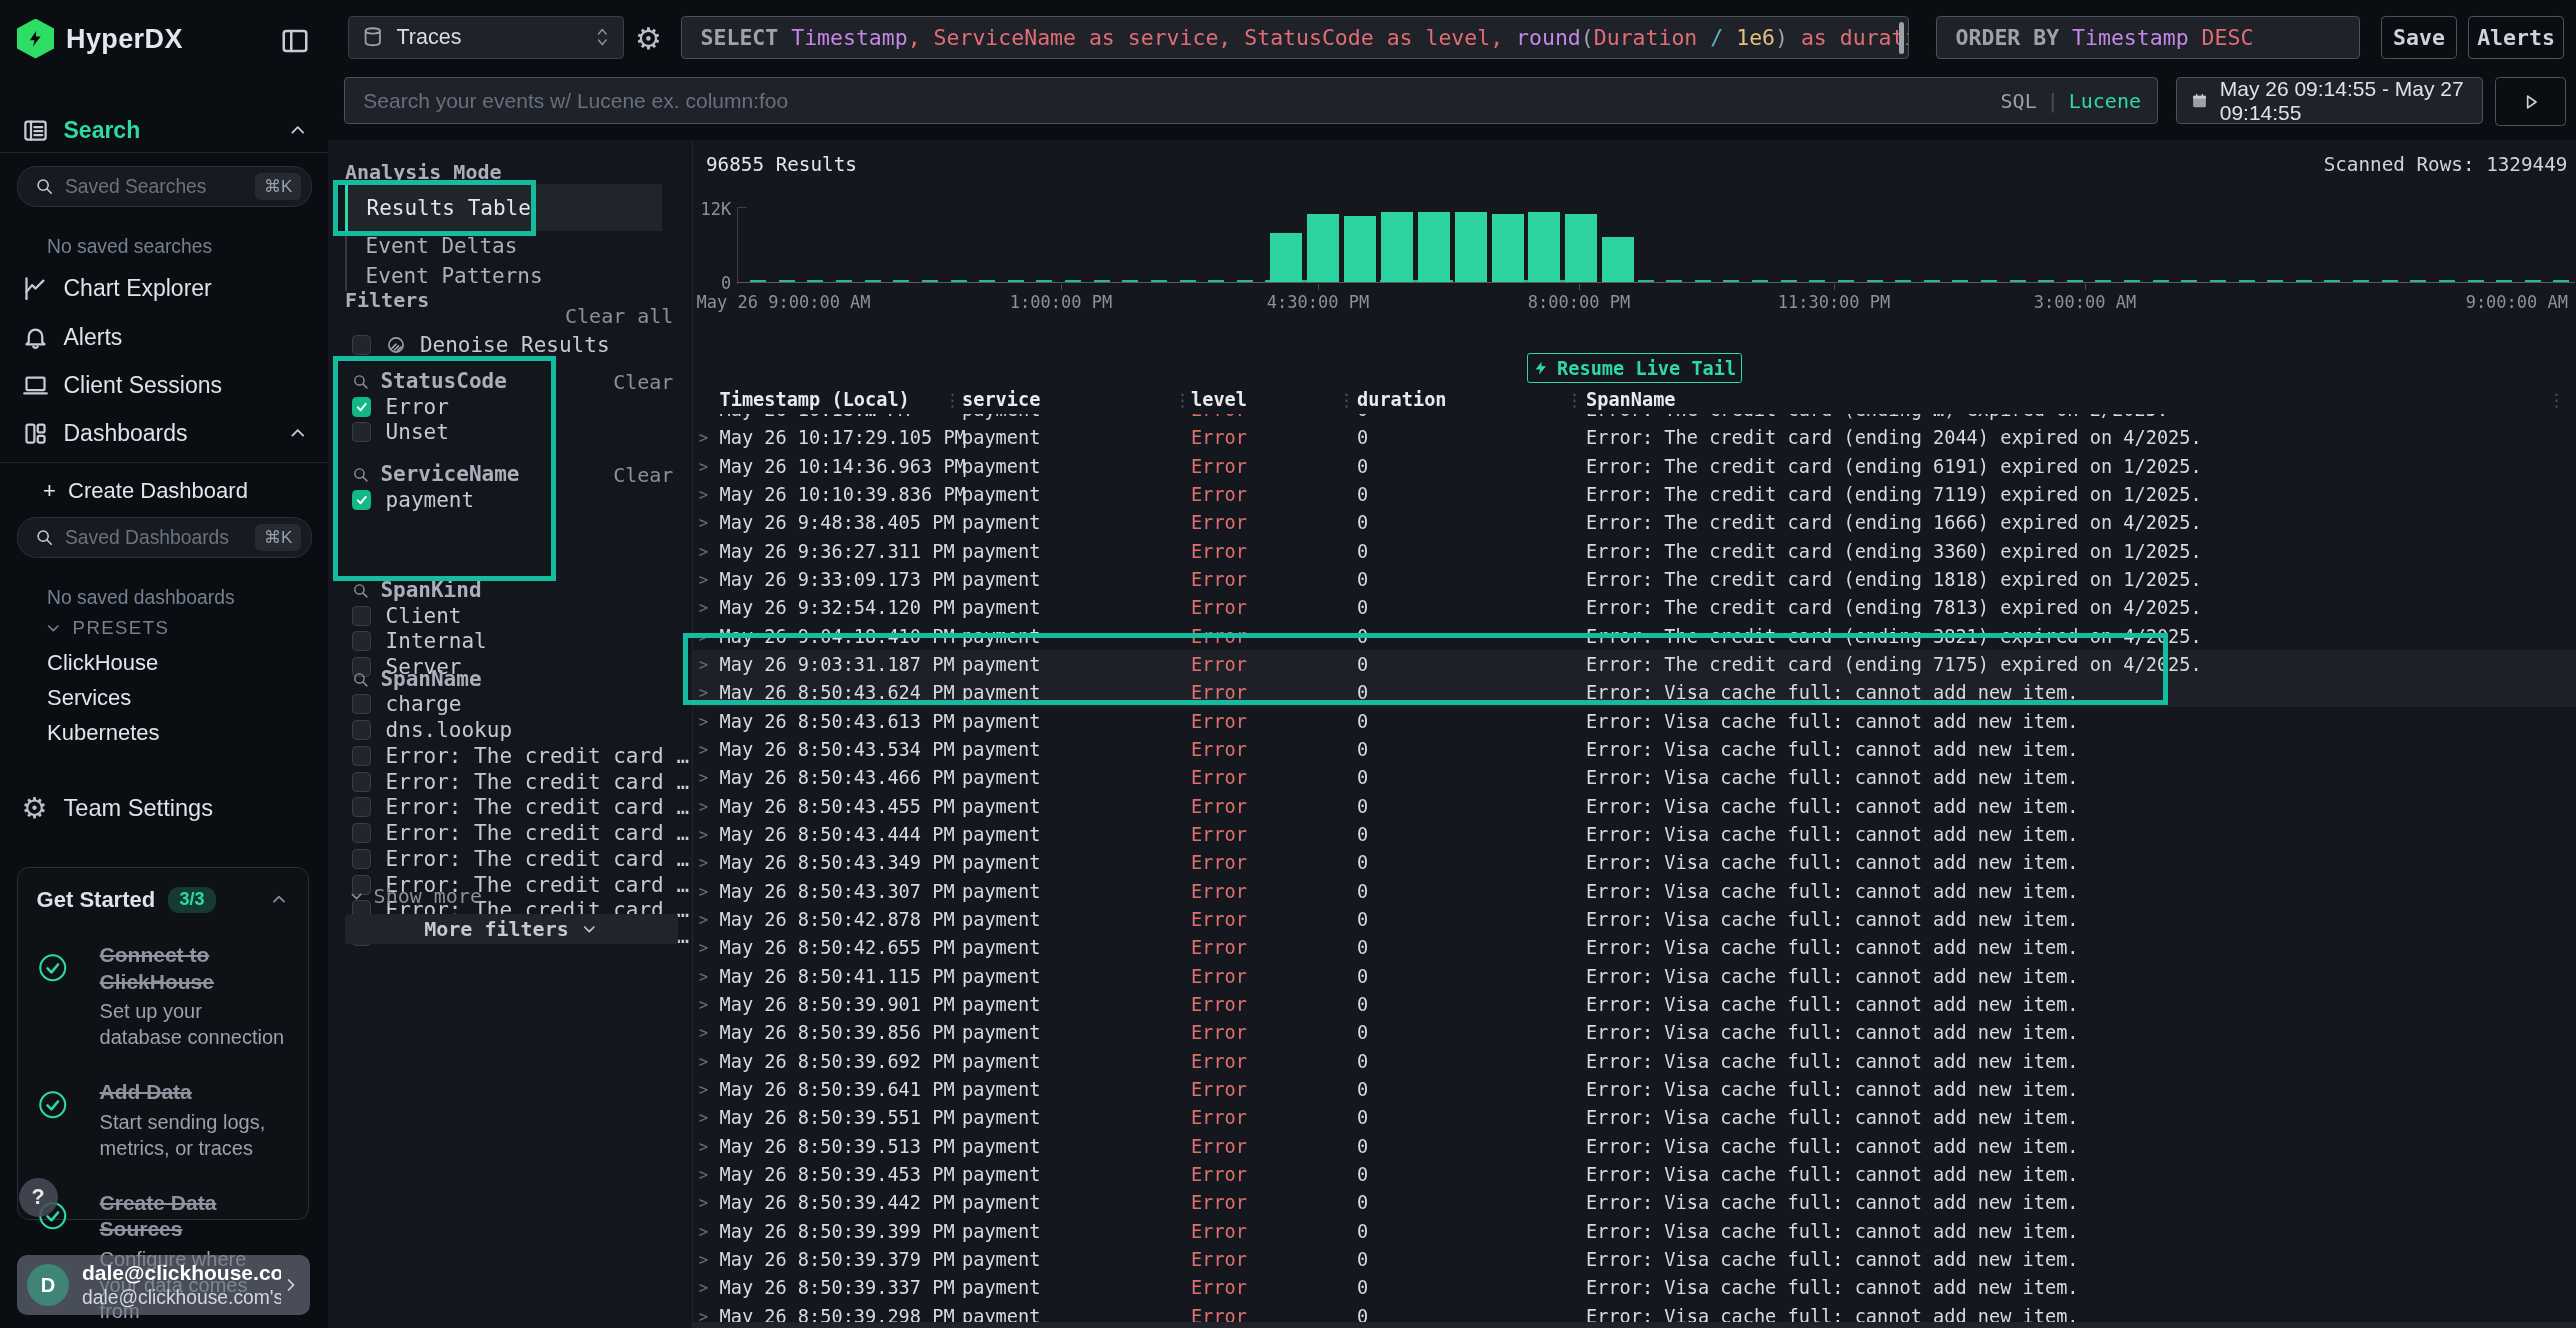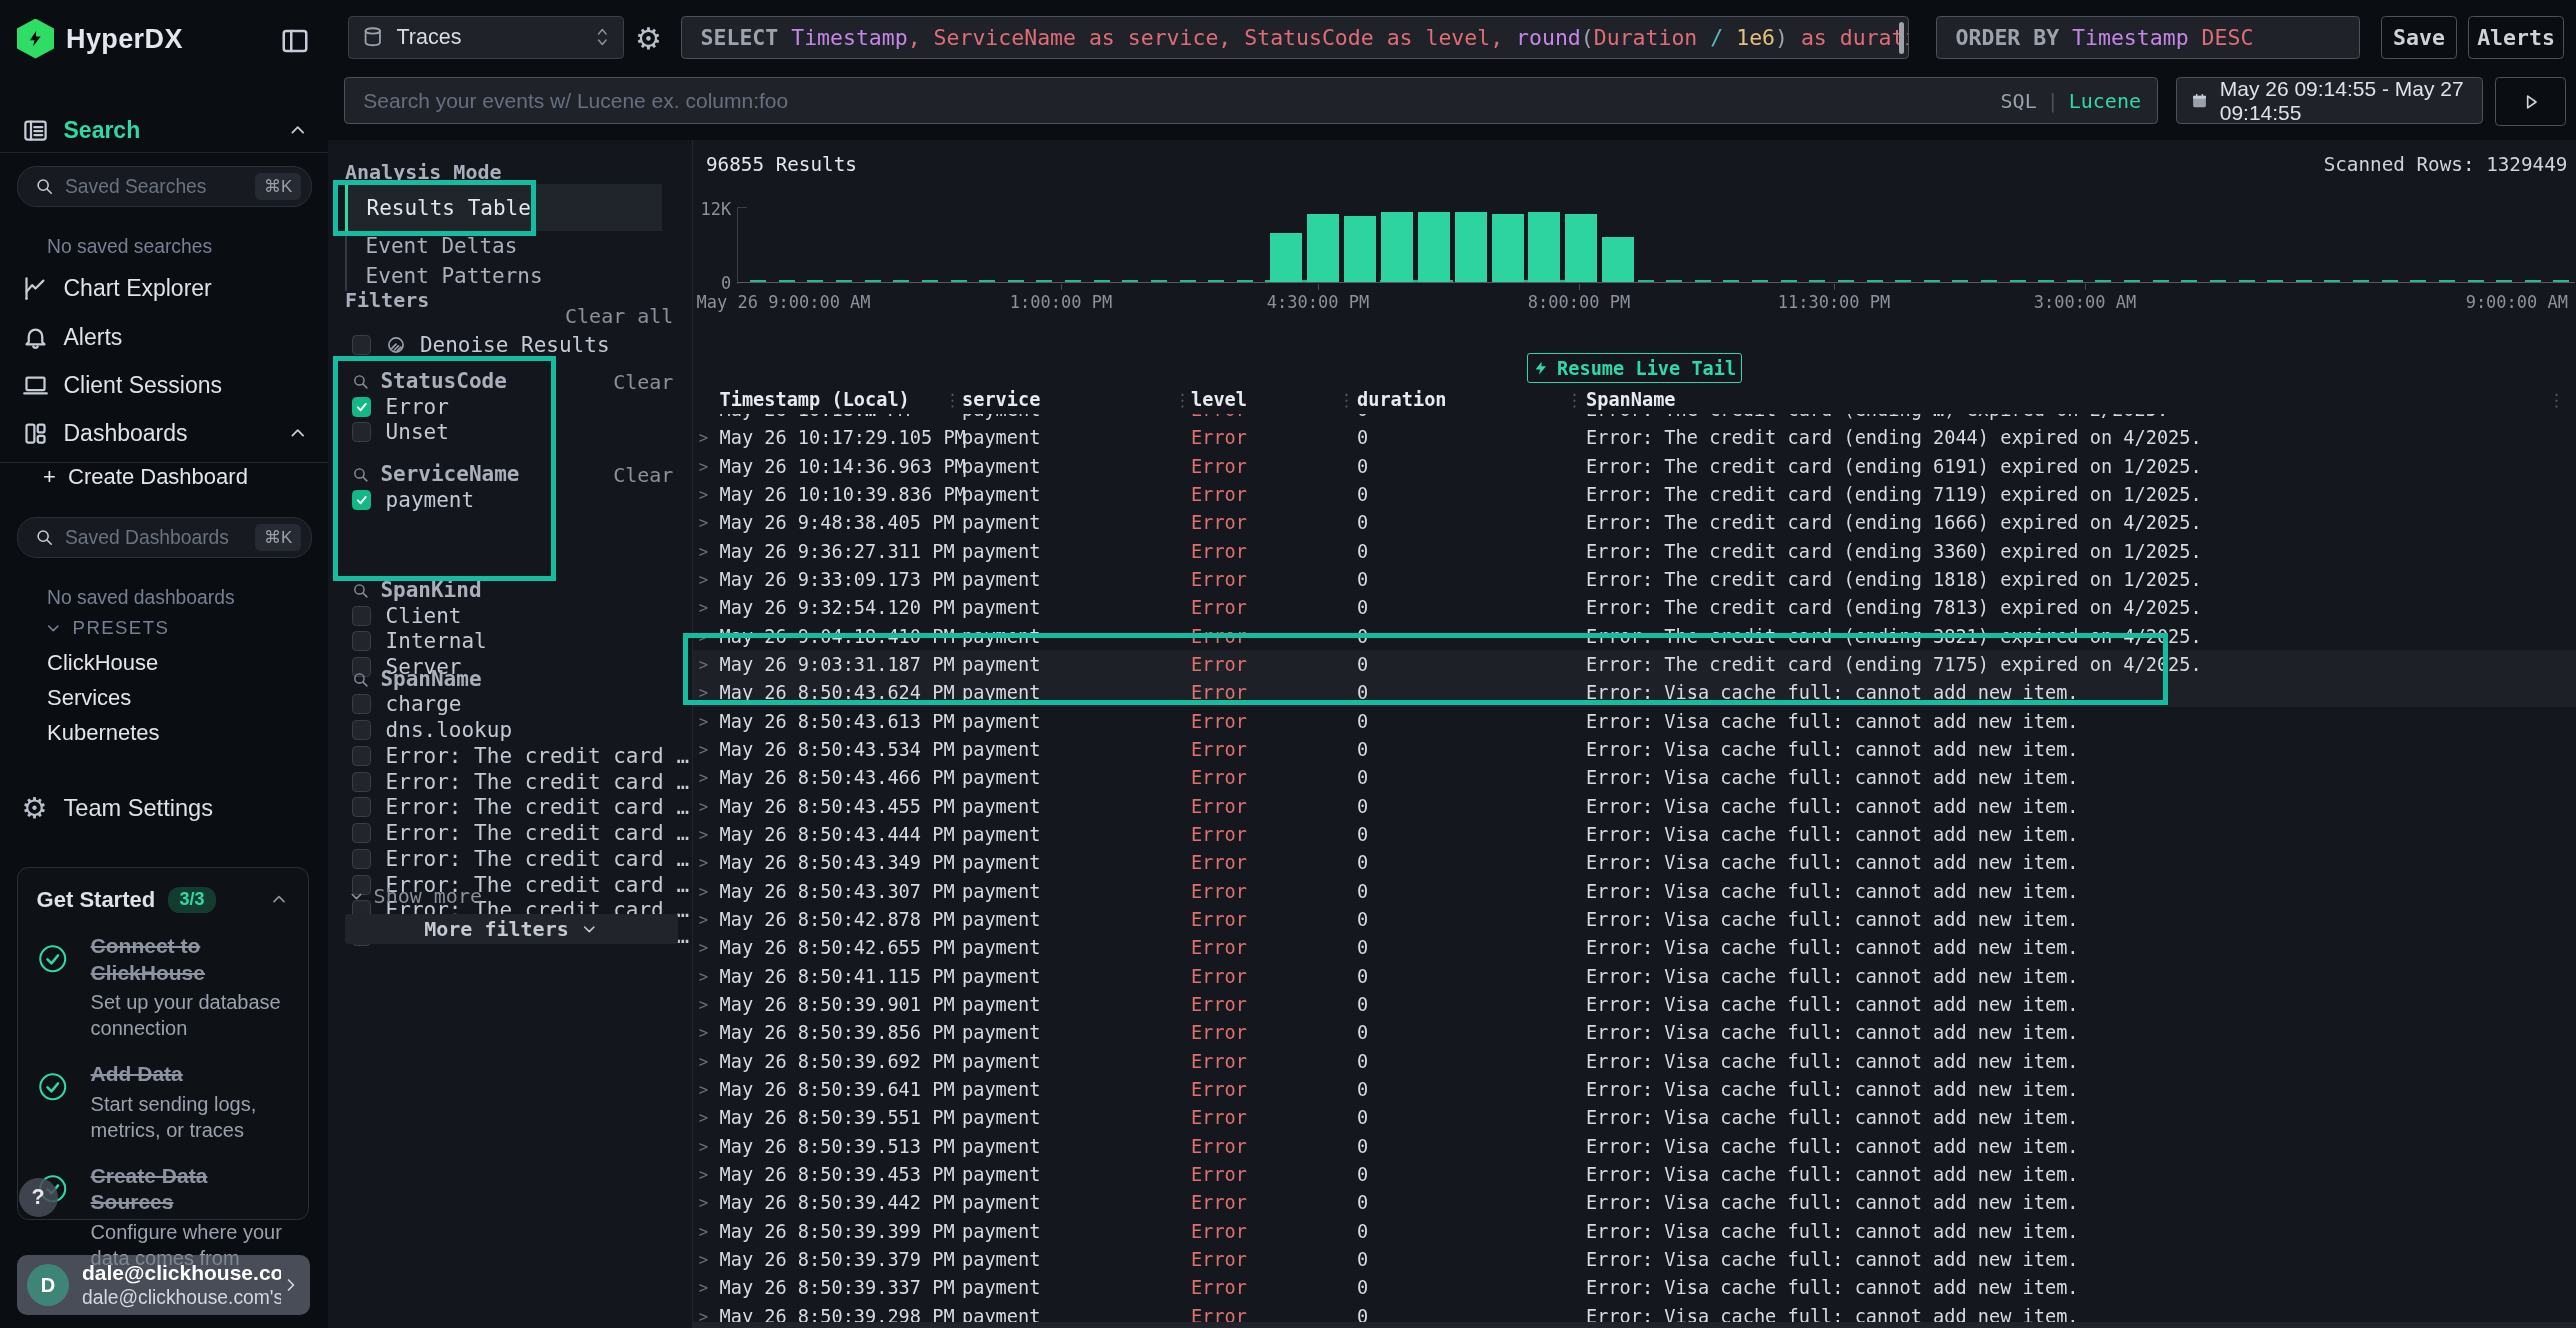--- a/index.html
+++ b/index.html
@@ -27,21 +27,21 @@
   .pill svg{margin-left:17px;}
   .smuted{position:absolute;left:47px;font-size:19.3px;color:#768093;}
   .slink{position:absolute;left:47px;font-size:22px;color:#e3e6ec;cursor:pointer;}
   .presets-row{position:absolute;left:44px;display:flex;align-items:center;gap:10px;color:#768093;cursor:pointer;}
   .presets-row .plab{font-size:18.6px;letter-spacing:1.4px;}
   .gs-card{position:absolute;left:17px;top:867px;width:292px;height:353px;border:0.7px solid #2b2f37;border-radius:11.4px;background:#0e1116;box-sizing:border-box;padding:18.6px;}
   .gs-head{display:flex;align-items:center;gap:13px;}
   .gs-title{font-size:22px;font-weight:bold;color:#dfe3e9;}
   .gs-badge{background:#143b2f;color:#2fd9a5;font-weight:bold;font-size:18px;border-radius:11.4px;padding:2.9px 11.4px;}
   .gs-chev{margin-left:auto;}
-  .gs-item{display:flex;margin-top:20px;gap:21px;}
+  .gs-item{display:flex;margin-top:29px;gap:30px;}
   .gs-check{flex:0 0 33px;padding-top:10px;}
   .gs-item-title{font-size:21px;font-weight:bold;color:#8d93a0;text-decoration:line-through;line-height:26.5px;}
   .gs-item-sub{font-size:20px;color:#9aa2ae;line-height:26px;margin-top:2.9px;}
   .help-fab{position:absolute;left:18.6px;top:1178px;width:39px;height:39px;border-radius:50%;background:rgba(70,76,88,.85);
             display:flex;align-items:center;justify-content:center;font-size:21.5px;font-weight:bold;color:#e6e8ec;cursor:pointer;}
   .user-bar{position:absolute;left:17px;top:1255px;width:293px;height:60px;border-radius:10px;background:rgba(112,118,130,.62);display:flex;align-items:center;cursor:pointer;}
   .avatar{flex:0 0 42px;height:42px;margin-left:10px;border-radius:50%;background:#3e8577;display:flex;align-items:center;justify-content:center;font-size:20px;font-weight:bold;color:#fff;}
   .user-texts{margin-left:13px;overflow:hidden;white-space:nowrap;}
   .user-email{font-size:21px;font-weight:bold;color:#ffffff;}
   .user-org{font-size:19.3px;color:#d4d8df;margin-top:2.1px;}
@@ -213,21 +213,21 @@
       </span>
       <span class="slb">Dashboards</span>
       <span class="chev">
         <svg width="21.5" height="21.5" viewBox="0 0 24 24" class="ic">
             <polyline points="6 14 12 8 18 14"></polyline>
           </svg>
       </span>
     </div>
     <div class="sdivider" style="top:462px;"></div>
 
-    <div class="slink" style="top:464px;left:43px;">
+    <div class="slink" style="top:478px;left:43px;">
       <span>+</span>&nbsp;
       <span>Create Dashboard</span>
     </div>
 
     <div class="pill" style="top:517px;">
       <svg width="18.6" height="18.6" viewBox="0 0 24 24" class="ic">
           <circle cx="10.5" cy="10.5" r="6.5"></circle>
           <line x1="15.5" y1="15.5" x2="21" y2="21"></line>
         </svg>
       <span class="plb mono">Saved Dashboards</span>

